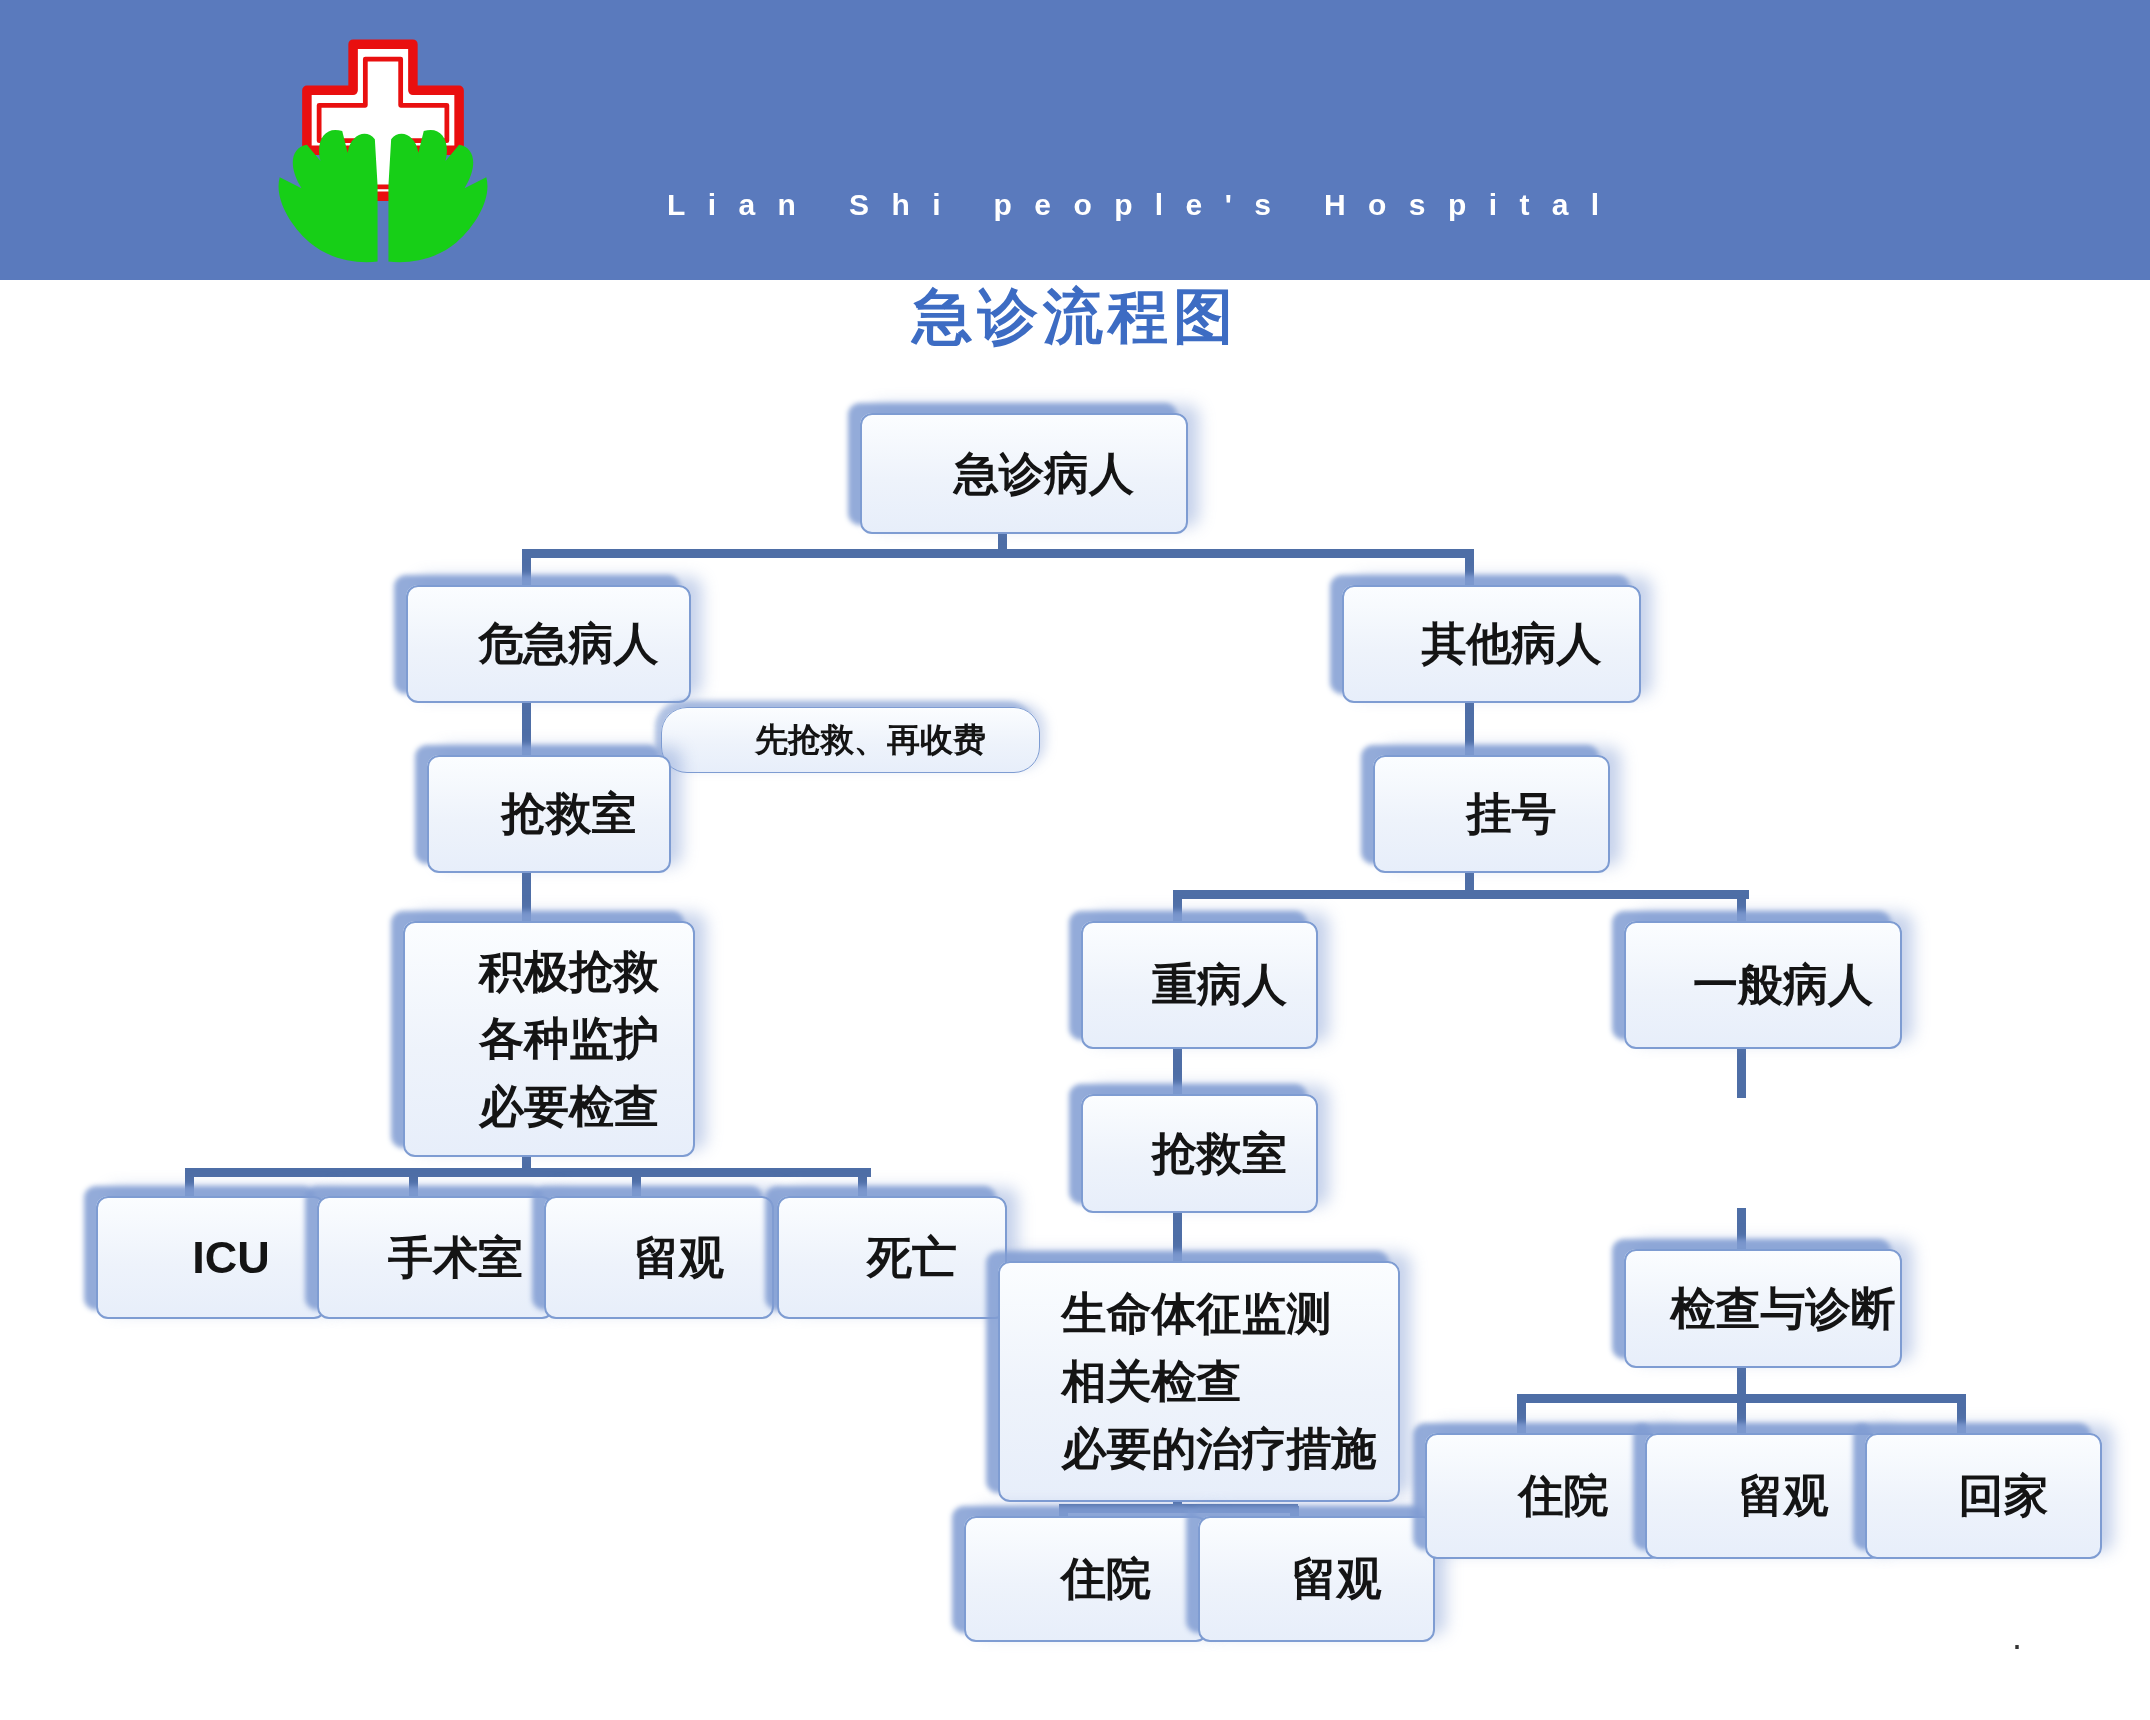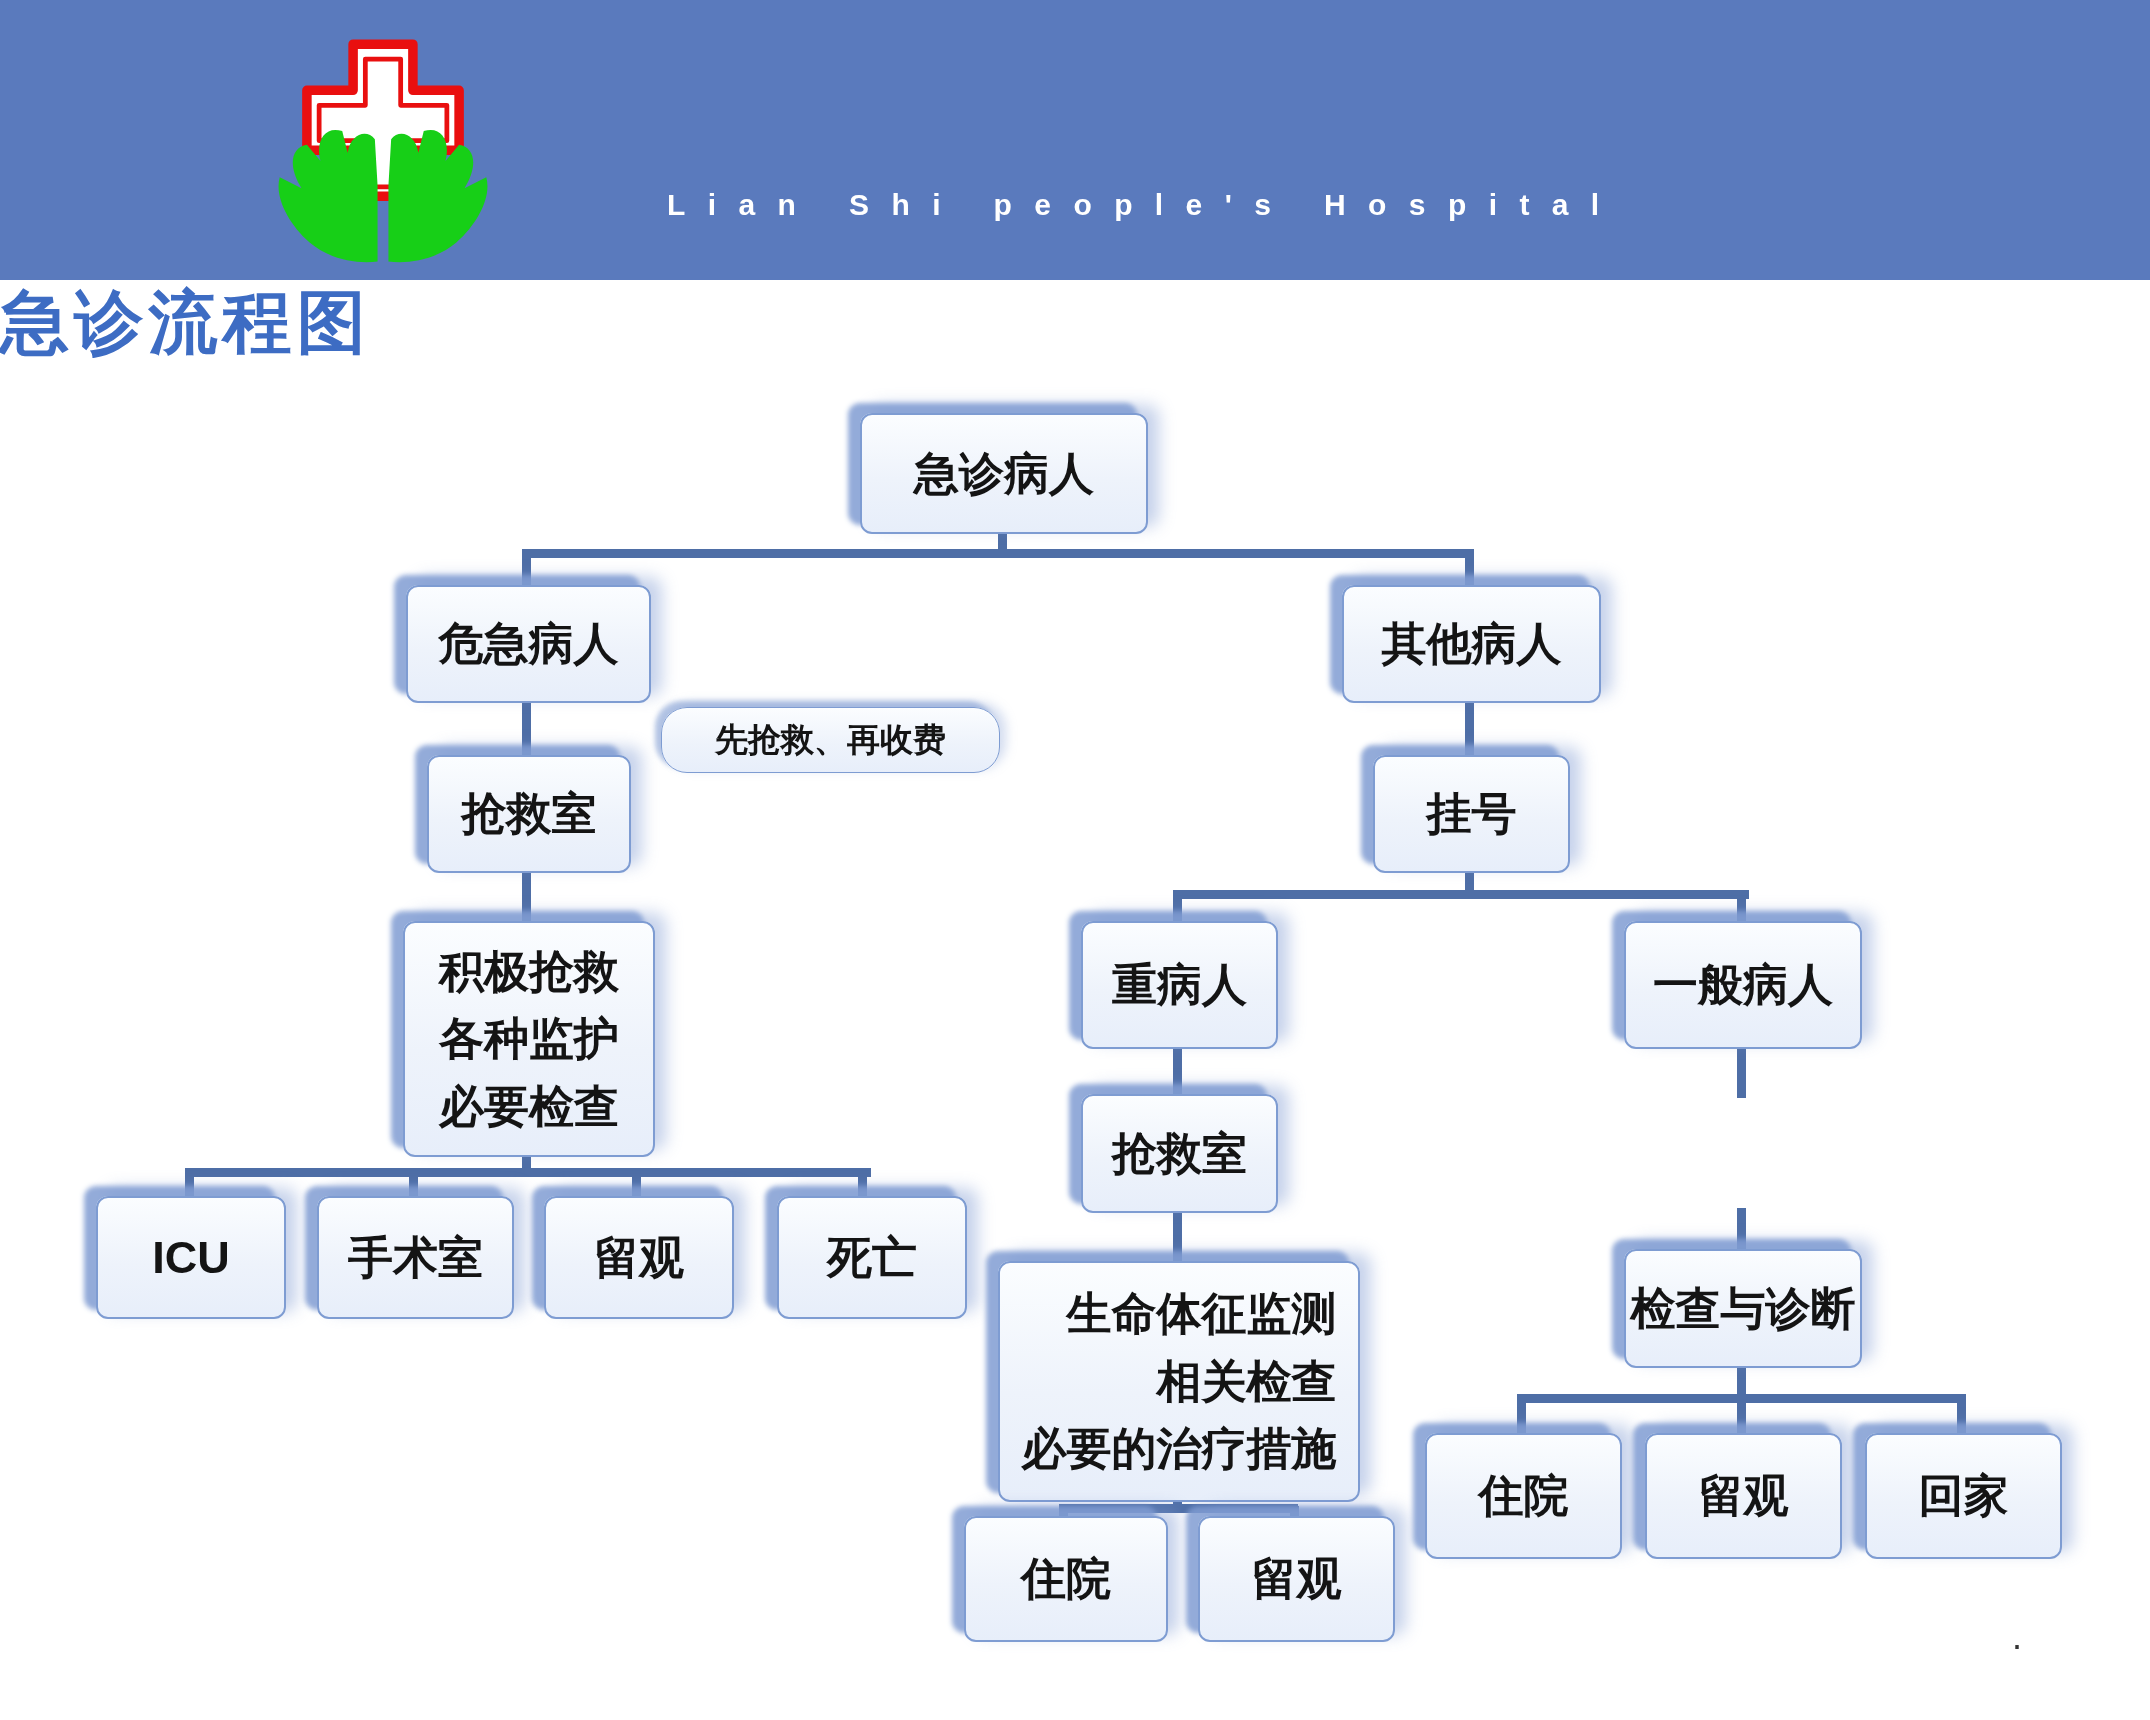--- a/index.html
+++ b/index.html
@@ -15,34 +15,34 @@
   .logo{position:absolute;left:258px;top:36px;width:250px;height:231px;}
   .hospital-name{
     position:absolute;left:641px;top:53px;
     color:#ffffff;font-size:81px;font-weight:700;letter-spacing:76px;white-space:nowrap;
   }
   .hospital-name-en{
     position:absolute;left:667px;top:188px;
     color:#ffffff;font-size:30px;font-weight:700;letter-spacing:22.4px;white-space:nowrap;
   }
   .page-title{
-    position:absolute;left:0;top:277px;width:2151px;text-align:left;
-    color:#3d6cc3;font-size:69px;font-weight:800;letter-spacing:5.2px;
+    position:absolute;left:0;top:277px;width:2151px;text-align:center;
+    color:#3d6cc3;font-size:60px;font-weight:800;letter-spacing:5.2px;
   }
   
   .cline{position:absolute;background:#4e6ea6;z-index:1;}
   
   .node{
     position:absolute;z-index:2;
     background:linear-gradient(180deg,#fbfdff 0%,#eef3fb 55%,#e7eefa 100%);
     border:2.6px solid #7e9cd2;border-radius:12px;
     display:flex;align-items:center;justify-content:center;
-    font-size:45px;font-weight:600;color:#141414;text-align:right;
+    font-size:45px;font-weight:600;color:#141414;text-align:left;
     box-shadow:-11.2px -9.5px 5.2px rgba(128,156,210,0.85), 10.3px -7.7px 15.5px rgba(128,156,210,0.45);
-    white-space:pre-line;line-height:1.5;
+    white-space:pre-line;line-height:1.5;padding-left:40px;
   }
   .note{
     border-width:1.7px;border-radius:26px;font-size:33px;
     box-shadow:-6px -5.2px 5.2px rgba(128,156,210,0.6), 6px -4.3px 10.3px rgba(128,156,210,0.35);
   }
   #n-root{left:860px;top:413px;width:284px;height:117px}
   #n-critical{left:406px;top:585px;width:241px;height:114px}
   #n-others{left:1342px;top:585px;width:255px;height:114px}
   #n-note{left:661px;top:707px;width:337px;height:64px}
   #n-rescue-left{left:427px;top:755px;width:200px;height:114px}

